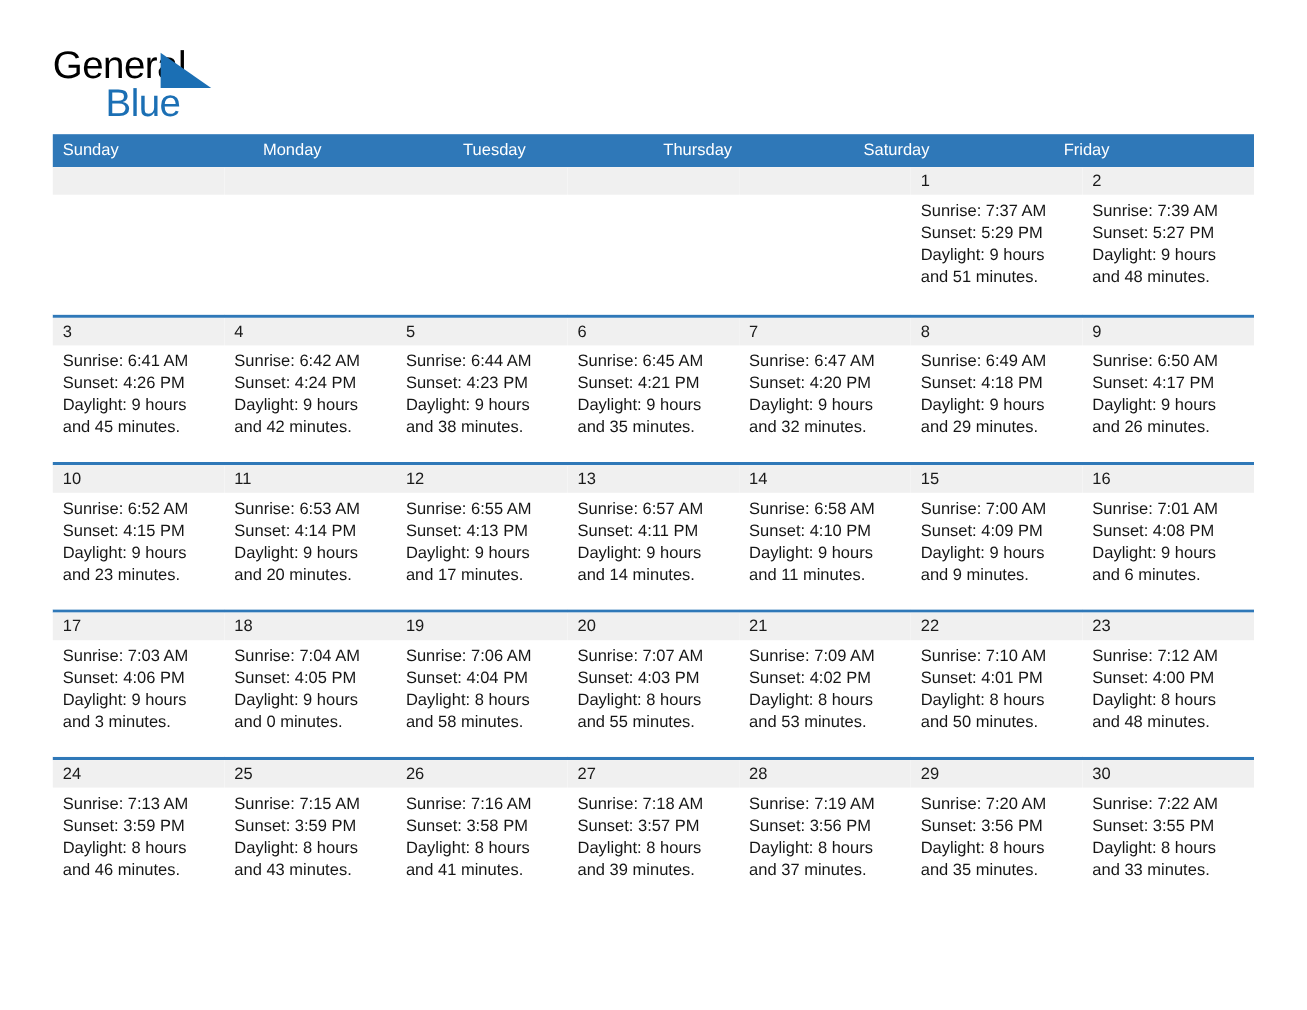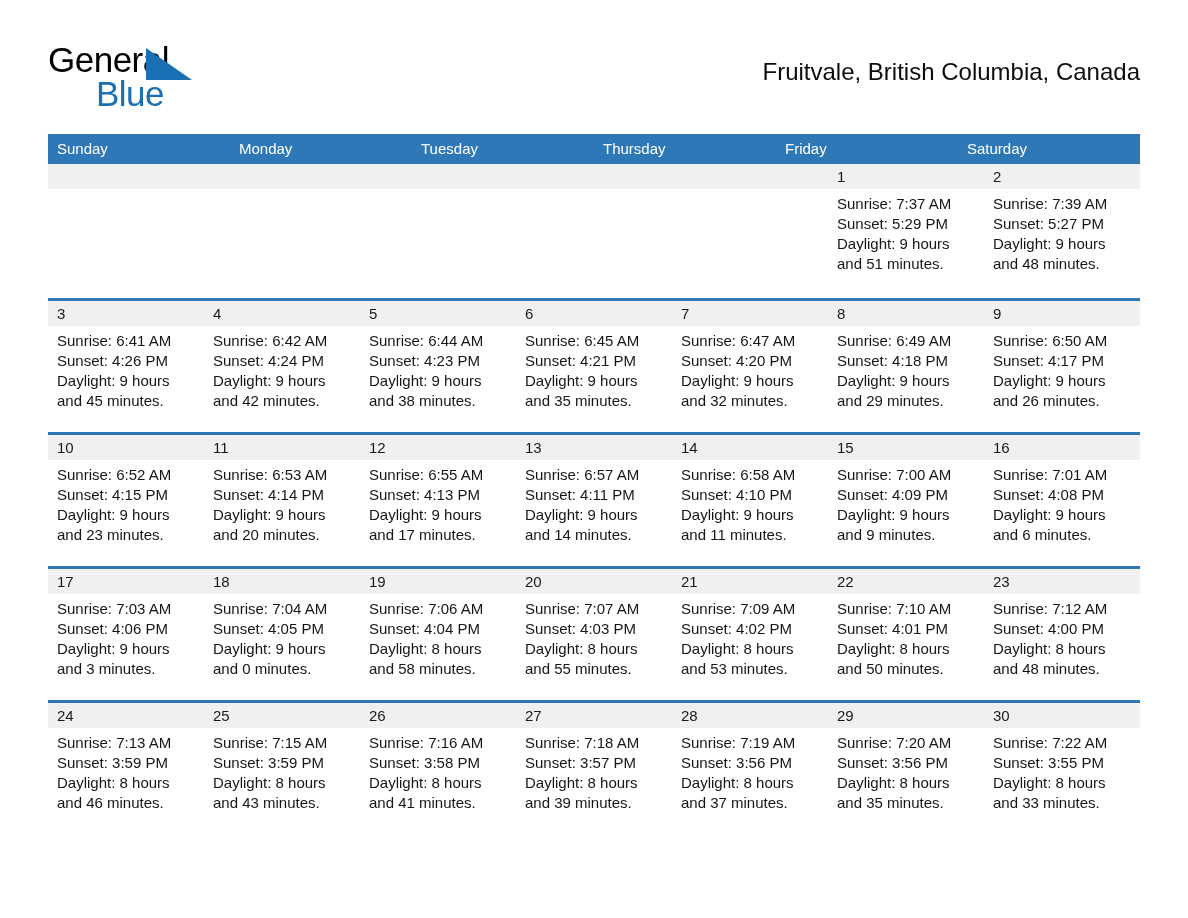--- a/index.html
+++ b/index.html
@@ -72,21 +72,21 @@
     font-size: 24px;
     font-weight: 400;
     color: #0d0d0d;
     margin-top: 14px;
     line-height: 1.15;
   }
 
   
   .calendar {
     width: 1092px;
-    margin-top: 24px;
+    margin-top: 12px;
   }
   .dow-row {
     display: flex;
     background: #2f78b8;
     height: 30px;
   }
   .dow {
     flex: 1 1 0;
     color: #ffffff;
     font-size: 15px;
@@ -127,32 +127,31 @@
 
 <div class="page">
 
   <div class="topbar">
     <div class="logo">
       <span class="logo-general">General</span>
       <span class="logo-tri"></span>
       <span class="logo-blue">Blue</span>
     </div>
     <div class="titles">
-      <div class="cal-subtitle">Fruitvale, British Columbia, Canada</div>
     </div>
   </div>
 
   <div class="calendar">
     <div class="dow-row">
       <div class="dow">Sunday</div>
       <div class="dow">Monday</div>
       <div class="dow">Tuesday</div>
       <div class="dow">Thursday</div>
+      <div class="dow">Saturday</div>
       <div class="dow">Friday</div>
-      <div class="dow">Saturday</div>
     </div>
 
     <div id="weeks-container">
         <div class="week first">
           <div class="day empty">
             <div class="day-num-band"></div>
             <div class="day-info">
               <div></div>
               <div></div>
               <div></div>

